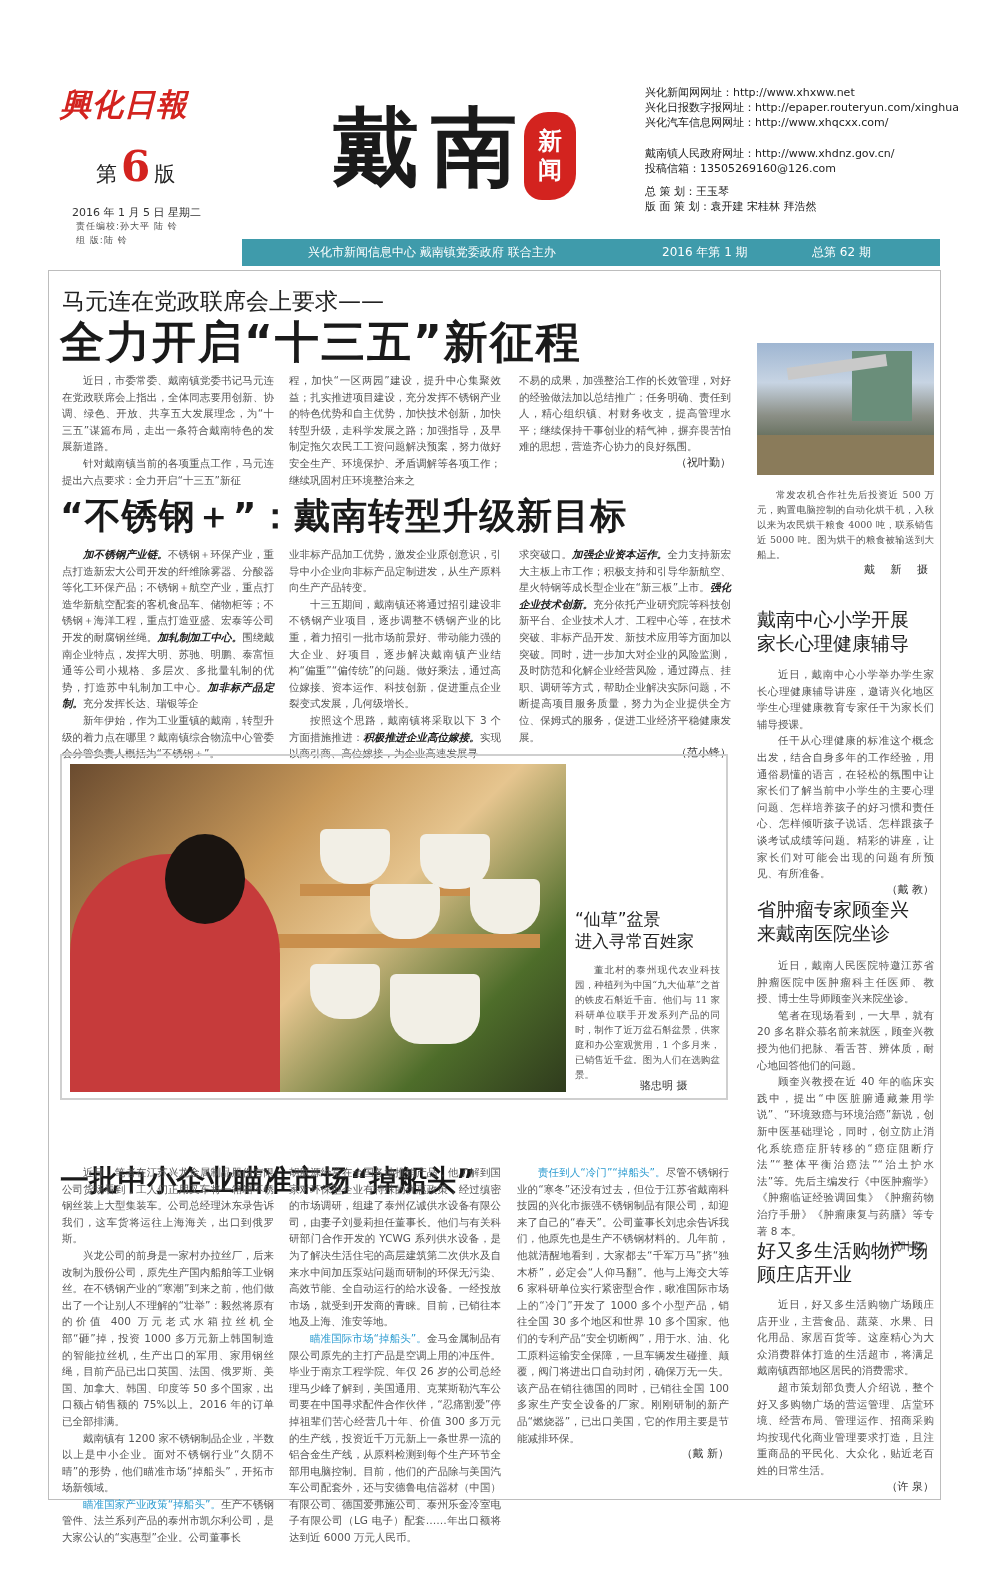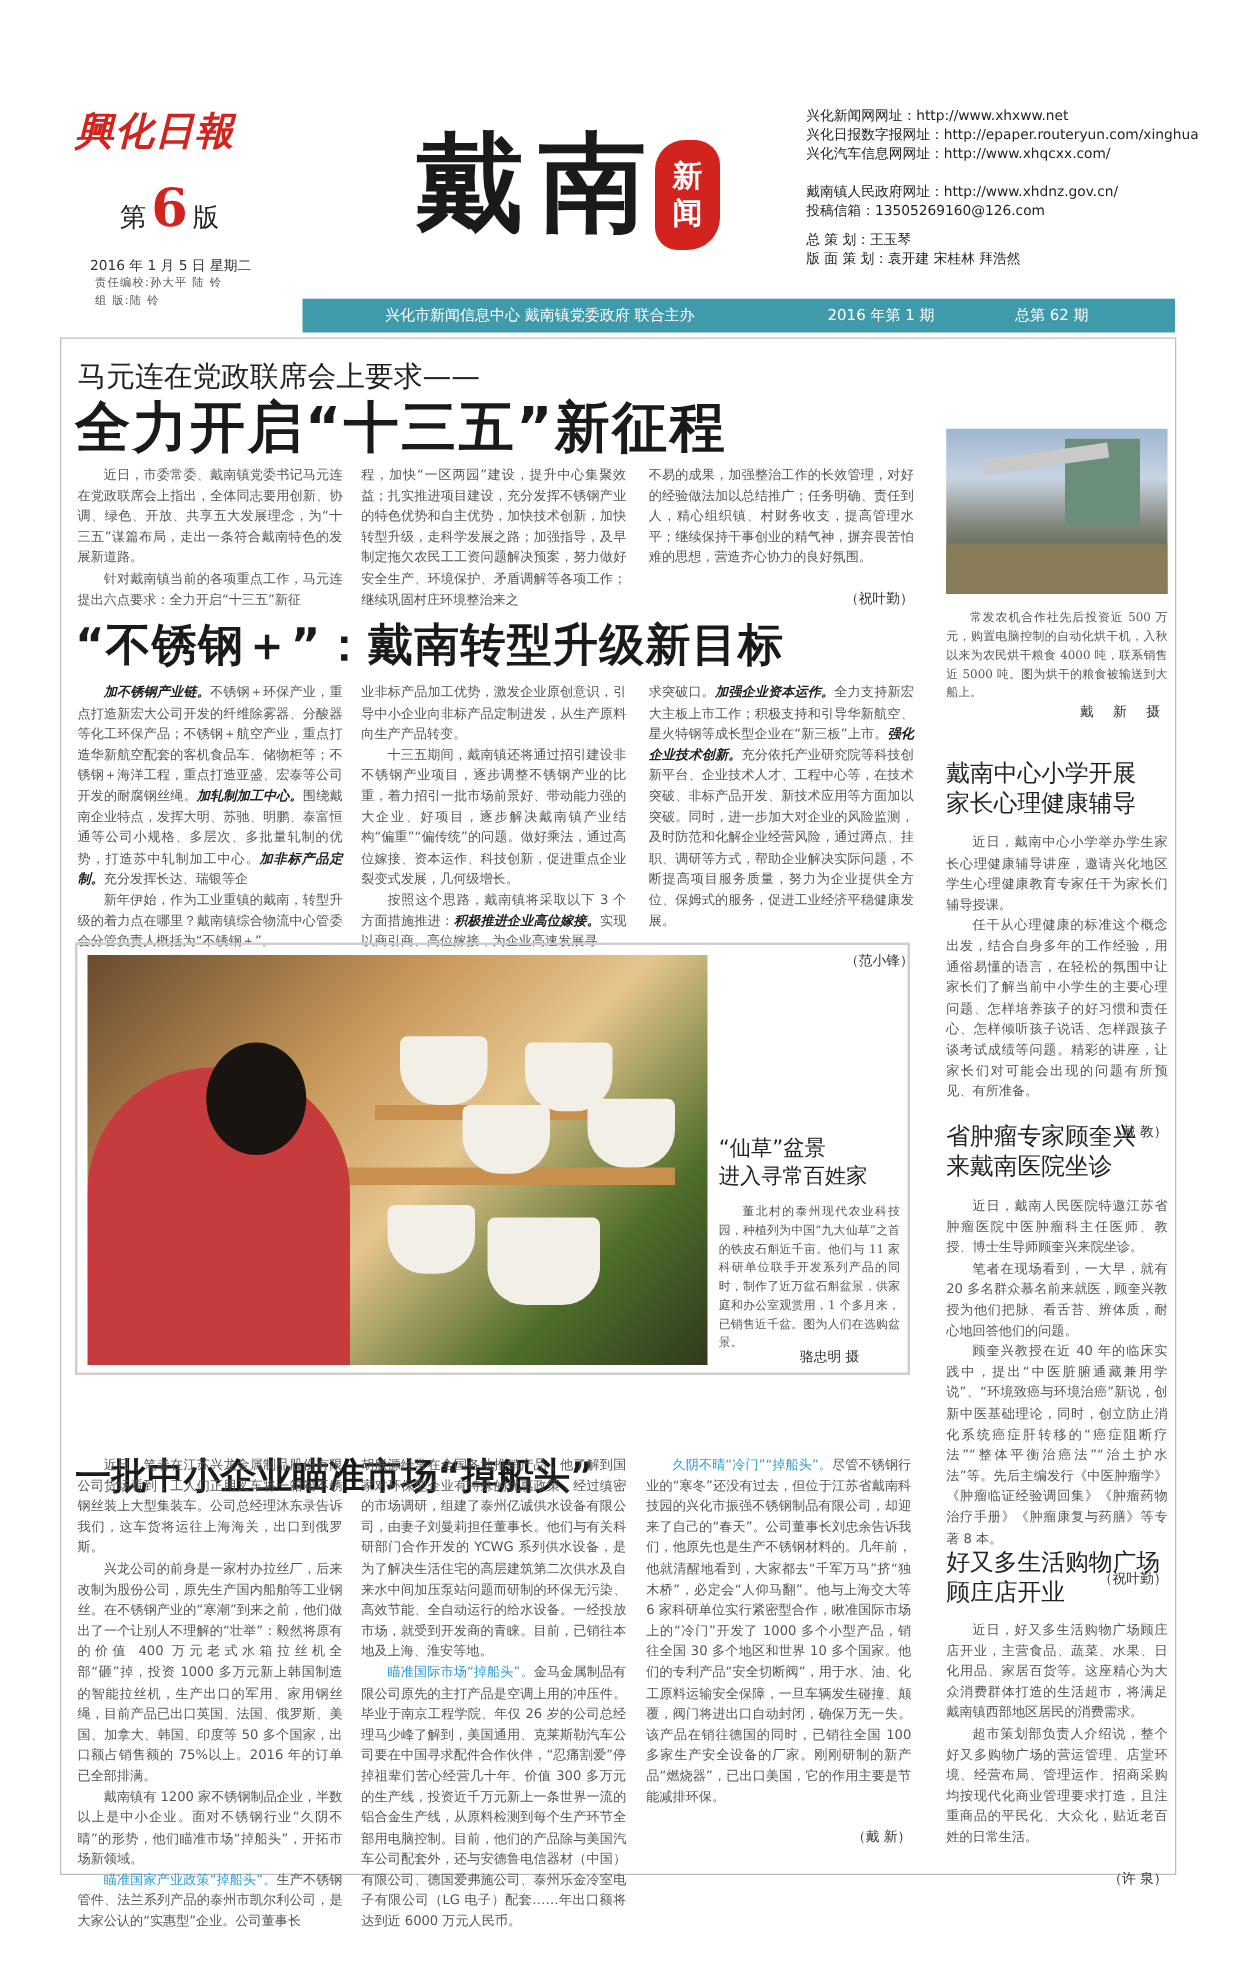--- a/index.html
+++ b/index.html
@@ -24,21 +24,21 @@
   .info-block .gap2 { height: 8px; }
 
   .banner { position: absolute; left: 242px; top: 239px; width: 698px; height: 27px; background: #3f9bab; color: #fff; font-size: 12px; display: flex; align-items: center; }
   .banner span { position: absolute; }
 
   
   .frame { position: absolute; left: 48px; top: 270px; width: 893px; height: 1230px; border: 1px solid #bdbdbd; }
 
   .col-text { font-size: 10.5px; line-height: 16.6px; color: #555; text-align: justify; }
   .col-text p { text-indent: 2em; }
-  .byline { text-align: right; font-size: 11px; color: #333; margin-top: 16px; }
+  .byline { text-align: right; font-size: 11px; color: #333; margin-top: 0; }
   .bold-lead { font-weight: bold; color: #222; font-style: italic; }
   .blue-lead { color: #2b9bd0; }
 
   .kicker { position: absolute; left: 62px; top: 286px; font-size: 23px; color: #222; }
   .headline-1 { position: absolute; left: 60px; top: 313px; font-size: 44px; font-weight: bold; color: #1a1a1a; letter-spacing: 2px; }
   .article1 { position: absolute; top: 372px; width: 212px; }
   .a1c1 { left: 62px; } .a1c2 { left: 289px; } .a1c3 { left: 519px; }
 
   .headline-2 { position: absolute; left: 60px; top: 492px; font-size: 36px; font-weight: bold; color: #1a1a1a; letter-spacing: 1px; }
   .article2 { position: absolute; top: 546px; width: 212px; }
@@ -212,15 +212,15 @@
   <p>近日，笔者在江苏兴龙金属制品股份有限公司货场看到，工人们正用叉车将一箱箱不锈钢丝装上大型集装车。公司总经理沐东录告诉我们，这车货将运往上海海关，出口到俄罗斯。</p>
   <p>兴龙公司的前身是一家村办拉丝厂，后来改制为股份公司，原先生产国内船舶等工业钢丝。在不锈钢产业的“寒潮”到来之前，他们做出了一个让别人不理解的“壮举”：毅然将原有的价值 400 万元老式水箱拉丝机全部“砸”掉，投资 1000 多万元新上韩国制造的智能拉丝机，生产出口的军用、家用钢丝绳，目前产品已出口英国、法国、俄罗斯、美国、加拿大、韩国、印度等 50 多个国家，出口额占销售额的 75%以上。2016 年的订单已全部排满。</p>
   <p>戴南镇有 1200 家不锈钢制品企业，半数以上是中小企业。面对不锈钢行业“久阴不晴”的形势，他们瞄准市场“掉船头”，开拓市场新领域。</p>
   <p><span class="blue-lead">瞄准国家产业政策“掉船头”。</span><span>生产不锈钢管件、法兰系列产品的泰州市凯尔利公司，是大家公认的“实惠型”企业。公司董事长</span></p>
 </div>
 <div class="article3 a3c2 col-text">
   <div>胡朕源经常在全国各地推销产品，他了解到国家对环保型企业有特殊的优惠政策，经过缜密的市场调研，组建了泰州亿诚供水设备有限公司，由妻子刘曼莉担任董事长。他们与有关科研部门合作开发的 YCWG 系列供水设备，是为了解决生活住宅的高层建筑第二次供水及自来水中间加压泵站问题而研制的环保无污染、高效节能、全自动运行的给水设备。一经投放市场，就受到开发商的青睐。目前，已销往本地及上海、淮安等地。</div>
   <p><span class="blue-lead">瞄准国际市场“掉船头”。</span><span>金马金属制品有限公司原先的主打产品是空调上用的冲压件。毕业于南京工程学院、年仅 26 岁的公司总经理马少峰了解到，美国通用、克莱斯勒汽车公司要在中国寻求配件合作伙伴，“忍痛割爱”停掉祖辈们苦心经营几十年、价值 300 多万元的生产线，投资近千万元新上一条世界一流的铝合金生产线，从原料检测到每个生产环节全部用电脑控制。目前，他们的产品除与美国汽车公司配套外，还与安德鲁电信器材（中国）有限公司、德国爱弗施公司、泰州乐金冷室电子有限公司（LG 电子）配套……年出口额将达到近 6000 万元人民币。</span></p>
 </div>
 <div class="article3 a3c3 col-text">
-  <p><span class="blue-lead">久阴不晴“冷门”“掉船头”。</span><span>尽管不锈钢行业的“寒冬”还没有过去，但位于江苏省戴南科技园的兴化市振强不锈钢制品有限公司，却迎来了自己的“春天”。公司董事长刘忠余告诉我们，他原先也是生产不锈钢材料的。几年前，他就清醒地看到，大家都去“千军万马”挤“独木桥”，必定会“人仰马翻”。他与上海交大等 6 家科研单位实行紧密型合作，瞅准国际市场上的“冷门”开发了 1000 多个小型产品，销往全国 30 多个地区和世界 10 多个国家。他们的专利产品“安全切断阀”，用于水、油、化工原料运输安全保障，一旦车辆发生碰撞、颠覆，阀门将进出口自动封闭，确保万无一失。该产品在销往德国的同时，已销往全国 100 多家生产安全设备的厂家。刚刚研制的新产品“燃烧器”，已出口美国，它的作用主要是节能减排环保。</span></p>
+  <p><span class="blue-lead">责任到人“冷门”“掉船头”。</span><span>尽管不锈钢行业的“寒冬”还没有过去，但位于江苏省戴南科技园的兴化市振强不锈钢制品有限公司，却迎来了自己的“春天”。公司董事长刘忠余告诉我们，他原先也是生产不锈钢材料的。几年前，他就清醒地看到，大家都去“千军万马”挤“独木桥”，必定会“人仰马翻”。他与上海交大等 6 家科研单位实行紧密型合作，瞅准国际市场上的“冷门”开发了 1000 多个小型产品，销往全国 30 多个地区和世界 10 多个国家。他们的专利产品“安全切断阀”，用于水、油、化工原料运输安全保障，一旦车辆发生碰撞、颠覆，阀门将进出口自动封闭，确保万无一失。该产品在销往德国的同时，已销往全国 100 多家生产安全设备的厂家。刚刚研制的新产品“燃烧器”，已出口美国，它的作用主要是节能减排环保。</span></p>
   <div class="byline">（戴  新）</div>
 </div>
 
 </body></html>

